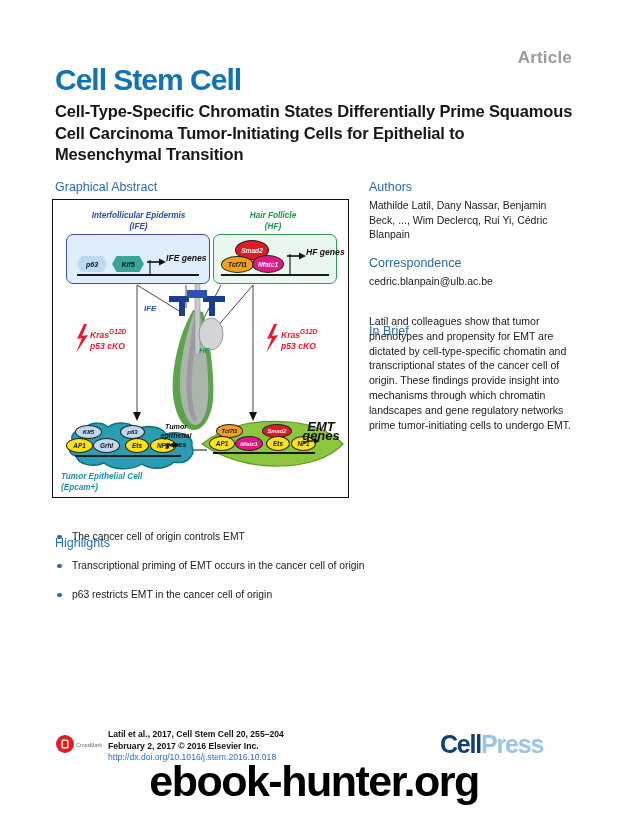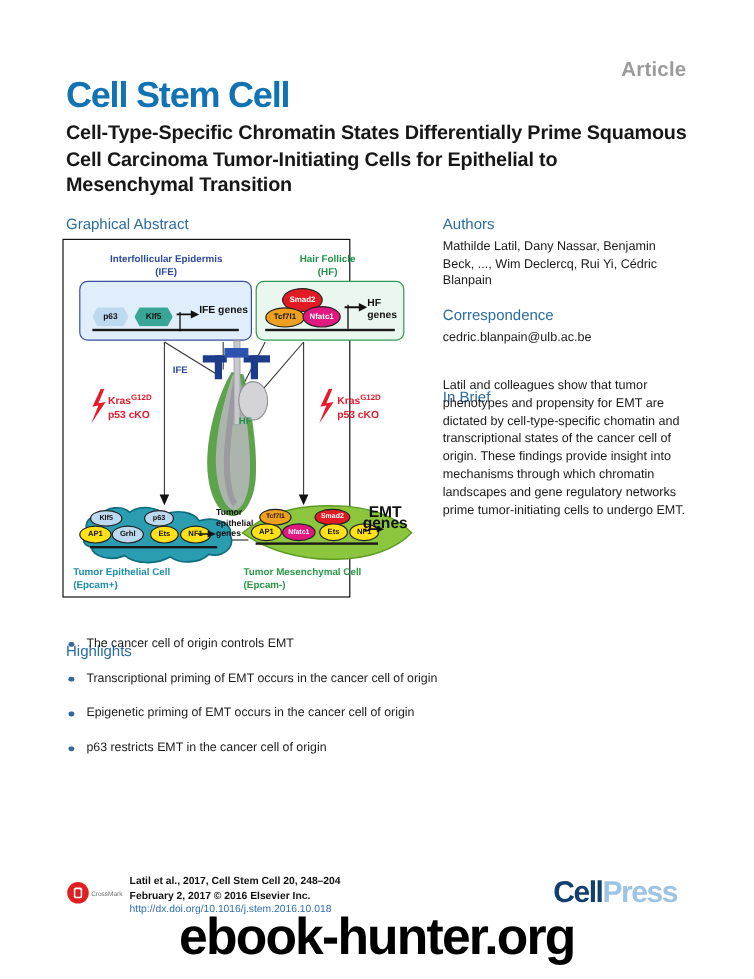--- a/index.html
+++ b/index.html
@@ -54,22 +54,22 @@
     position:relative;padding-left:17px;margin-bottom:15px;
     font-size:10.3px;color:#1a1a1a;line-height:14px;
   }
   #highlights-list li:before{
     content:"";position:absolute;left:2px;top:4.5px;
     width:4.5px;height:4.5px;border-radius:50%;background:#35699c;
   }
 
   
   #fig-frame{
-    position:absolute;left:52px;top:199px;width:240px;height:299px;
-    border:1.4px solid #111;background:#fff;box-sizing:border-box;
+    position:absolute;left:52px;top:199px;width:297px;height:299px;
+    border:1.4px solid #111;background:#fff;box-sizing:border-box;font-style:italic;
   }
   #fig-inner{position:absolute;inset:0;}
 
   
   .lbl{position:absolute;text-align:center;font-weight:bold;}
   #ife-cap{left:14px;top:10px;width:143px;font-size:8.2px;color:#2e4c9c;line-height:11px;}
   #hf-cap{left:155px;top:10px;width:130px;font-size:8.2px;color:#1f9247;line-height:11px;}
 
   
   .gbox{position:absolute;border-radius:7px;box-sizing:border-box;}
@@ -111,21 +111,21 @@
   #mes-cell{position:absolute;left:147px;top:220px;width:145px;height:48px;}
   .cell-cap{position:absolute;font-weight:bold;font-size:8.2px;line-height:10.5px;}
   #epi-cap{left:8px;top:272px;width:140px;color:#1f8fa8;}
   #mes-cap{left:150px;top:272px;width:142px;color:#2a9a47;}
 
   
   #crossmark{position:absolute;left:55px;top:733px;width:48px;height:22px;}
   #cite{position:absolute;left:108px;top:729px;font-size:8.6px;color:#111;
         line-height:11.6px;font-weight:bold;}
   #doi{color:#2f6fb5;font-weight:normal;}
-  #cellpress{position:absolute;left:461px;top:730px;font-size:25px;font-weight:bold;letter-spacing:-1.2px;}
+  #cellpress{position:absolute;left:440px;top:730px;font-size:25px;font-weight:bold;letter-spacing:-1.2px;}
   #cp-cell{color:#123f6d;}
   #cp-press{color:#9dc4e4;}
   #watermark{
     position:absolute;left:0;top:757px;width:628px;text-align:center;
     font-size:43px;font-weight:bold;color:#000;letter-spacing:-1.5px;
     font-family:"Liberation Sans", sans-serif;
   }
 </style>
 </head>
 <body>
@@ -142,21 +142,20 @@
   <div class="sec-head" id="h-inbrief">In Brief</div>
   <div class="sec-head" id="h-highlights">Highlights</div>
 
   <div class="rcol" id="authors-body">Mathilde Latil, Dany Nassar, Benjamin Beck, ..., Wim Declercq, Rui Yi, Cédric Blanpain</div>
   <div class="rcol" id="corr-body">cedric.blanpain@ulb.ac.be</div>
   <div class="rcol" id="inbrief-body">Latil and colleagues show that tumor phenotypes and propensity for EMT are dictated by cell-type-specific chomatin and transcriptional states of the cancer cell of origin. These findings provide insight into mechanisms through which chromatin landscapes and gene regulatory networks prime tumor-initiating cells to undergo EMT.</div>
 
   <ul id="highlights-list">
     <li>The cancer cell of origin controls EMT</li>
     <li>Transcriptional priming of EMT occurs in the cancer cell of origin</li>
-    <li>Epigenetic priming of EMT occurs in the cancer cell of origin</li>
     <li>p63 restricts EMT in the cancer cell of origin</li>
   </ul>
 
   <div id="fig-frame">
     <div id="fig-inner">
 
       <svg width="295" height="297" style="position:absolute;left:0;top:0;">
 
         <line x1="84" y1="85" x2="131" y2="114" stroke="#333" stroke-width="0.9"></line>
         <line x1="133" y1="85" x2="133" y2="108" stroke="#333" stroke-width="0.9"></line>
@@ -255,21 +254,21 @@
       <div class="oval" style="left:22px;top:225px;width:27px;height:14px;background:#bcd9ef;font-size:6px;">Klf5</div>
       <div class="oval" style="left:67px;top:225px;width:25px;height:14px;background:#bcd9ef;font-size:6px;">p63</div>
       <div class="oval" style="left:13px;top:238px;width:27px;height:15px;background:#ffe11a;font-size:6.4px;">AP1</div>
       <div class="oval" style="left:40px;top:238px;width:27px;height:15px;background:#bcd9ef;font-size:6.4px;">Grhl</div>
       <div class="oval" style="left:72px;top:238px;width:24px;height:15px;background:#ffe11a;font-size:6.4px;">Ets</div>
       <div class="oval" style="left:97px;top:238px;width:26px;height:15px;background:#ffe11a;font-size:6.4px;">NF1</div>
       <svg width="16" height="10" style="position:absolute;left:112px;top:240px;">
         <line x1="0" y1="5" x2="9" y2="5" stroke="#111" stroke-width="1.4"></line>
         <polygon points="15,5 8,2 8,8" fill="#111"></polygon>
       </svg>
-      <div style="position:absolute;left:103px;top:222px;width:40px;font-size:7.2px;font-weight:bold;color:#111;line-height:9px;margin-left:24px;">Tumor epithelial genes</div>
+      <div style="position:absolute;left:103px;top:222px;width:40px;font-size:7.2px;font-weight:bold;color:#111;line-height:9px;text-align:center;">Tumor epithelial genes</div>
       <div class="cell-cap" id="epi-cap">
         <span>Tumor Epithelial Cell</span><br>
         <span>(Epcam+)</span>
       </div>
 
       <svg id="mes-cell" viewBox="0 0 145 48">
         <path d="M2 24 C30 2 60 0 90 2 C112 4 132 12 143 24
                  C130 38 106 46 80 46 C50 47 22 38 2 24 Z" fill="#8cc63f" stroke="#5e9b22" stroke-width="1.2"></path>
       </svg>
       <div class="dna-line" style="left:160px;top:252px;width:102px;"></div>
@@ -277,37 +276,33 @@
       <div class="oval" style="left:209px;top:224px;width:30px;height:14px;background:#e01b24;color:#fff;font-size:5.8px;">Smad2</div>
       <div class="oval" style="left:156px;top:236px;width:26px;height:15px;background:#ffe11a;font-size:6.4px;">AP1</div>
       <div class="oval" style="left:182px;top:236px;width:28px;height:15px;background:#e0187f;color:#fff;font-size:5.8px;">Nfatc1</div>
       <div class="oval" style="left:213px;top:236px;width:24px;height:15px;background:#ffe11a;font-size:6.4px;">Ets</div>
       <div class="oval" style="left:238px;top:236px;width:25px;height:15px;background:#ffe11a;font-size:6.4px;">NF1</div>
       <svg width="14" height="10" style="position:absolute;left:254px;top:236px;">
         <line x1="0" y1="5" x2="8" y2="5" stroke="#111" stroke-width="1.4"></line>
         <polygon points="13,5 7,2.2 7,7.8" fill="#111"></polygon>
       </svg>
       <div style="position:absolute;left:249px;top:222px;width:38px;font-size:13px;font-weight:bold;color:#111;line-height:9px;text-align:center;">EMT genes</div>
-      <div class="cell-cap" id="mes-cap">
-        <span>Tumor Mesenchymal Cell</span><br>
-        <span>(Epcam-)</span>
-      </div>
 
     </div>
   </div>
 
   <svg id="crossmark" viewBox="0 0 48 22">
     <circle cx="10" cy="11" r="9" fill="#e02020"></circle>
     <rect x="6.5" y="6.5" width="7" height="9" rx="1.6" fill="#fff"></rect>
     <rect x="7.8" y="8" width="4.4" height="6.2" rx="1" fill="#e02020"></rect>
     <text x="21" y="14" font-family="Liberation Sans, sans-serif" font-size="5.4" fill="#6d6d6d">CrossMark</text>
   </svg>
 
   <div id="cite">
-    <span>Latil et al., 2017, Cell Stem Cell 20, 248–204</span><br>
+    <span>Latil et al., 2017, Cell Stem Cell 20, 255–204</span><br>
     <span>February 2, 2017 © 2016 Elsevier Inc.</span><br>
     <span id="doi">http://dx.doi.org/10.1016/j.stem.2016.10.018</span>
   </div>
 
   <div id="cellpress">
     <span id="cp-cell">Cell</span><span id="cp-press">Press</span>
   </div>
 
   <div id="watermark">ebook-hunter.org</div>
 

